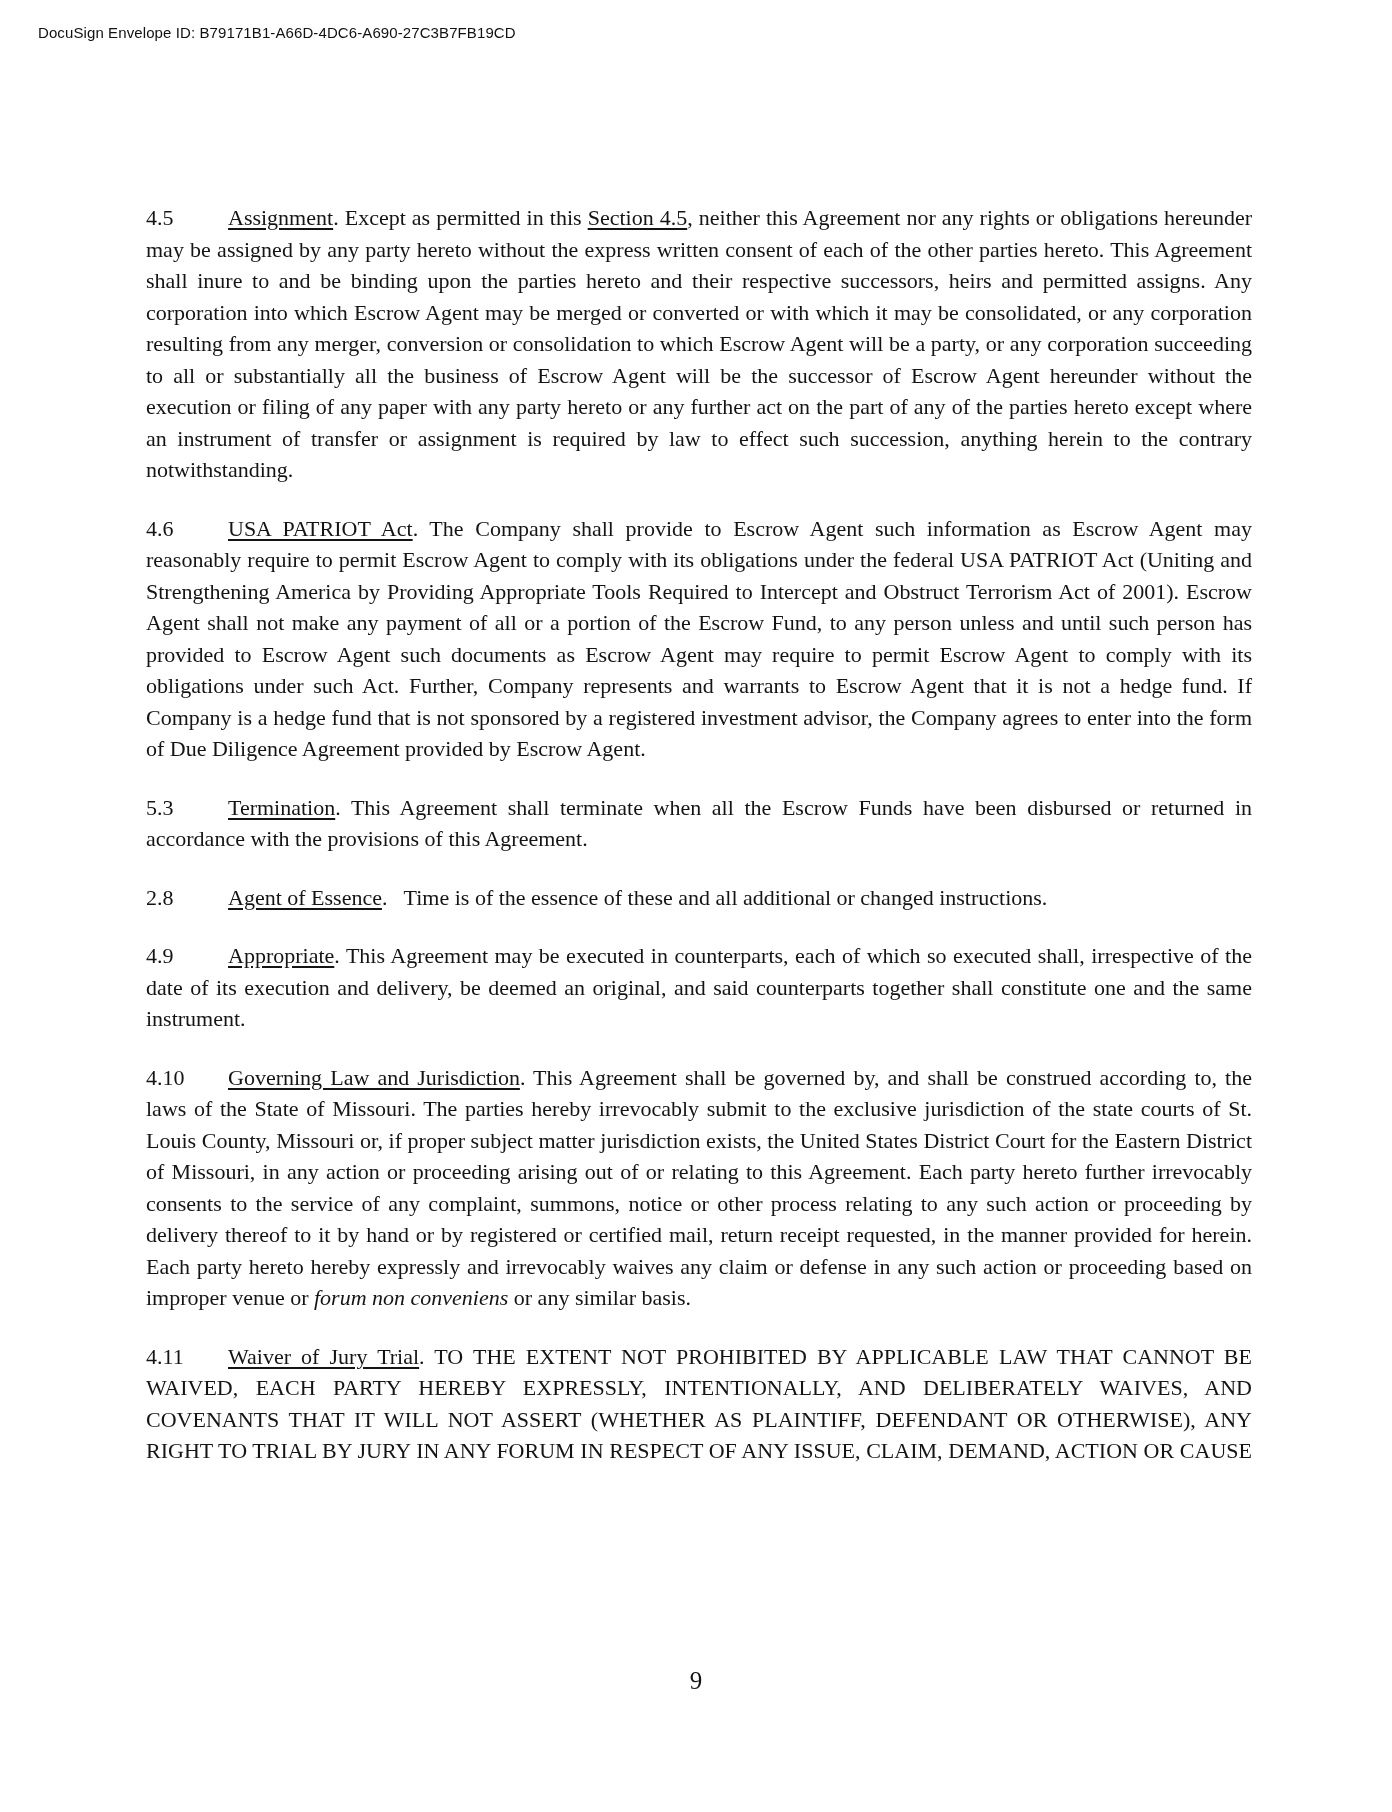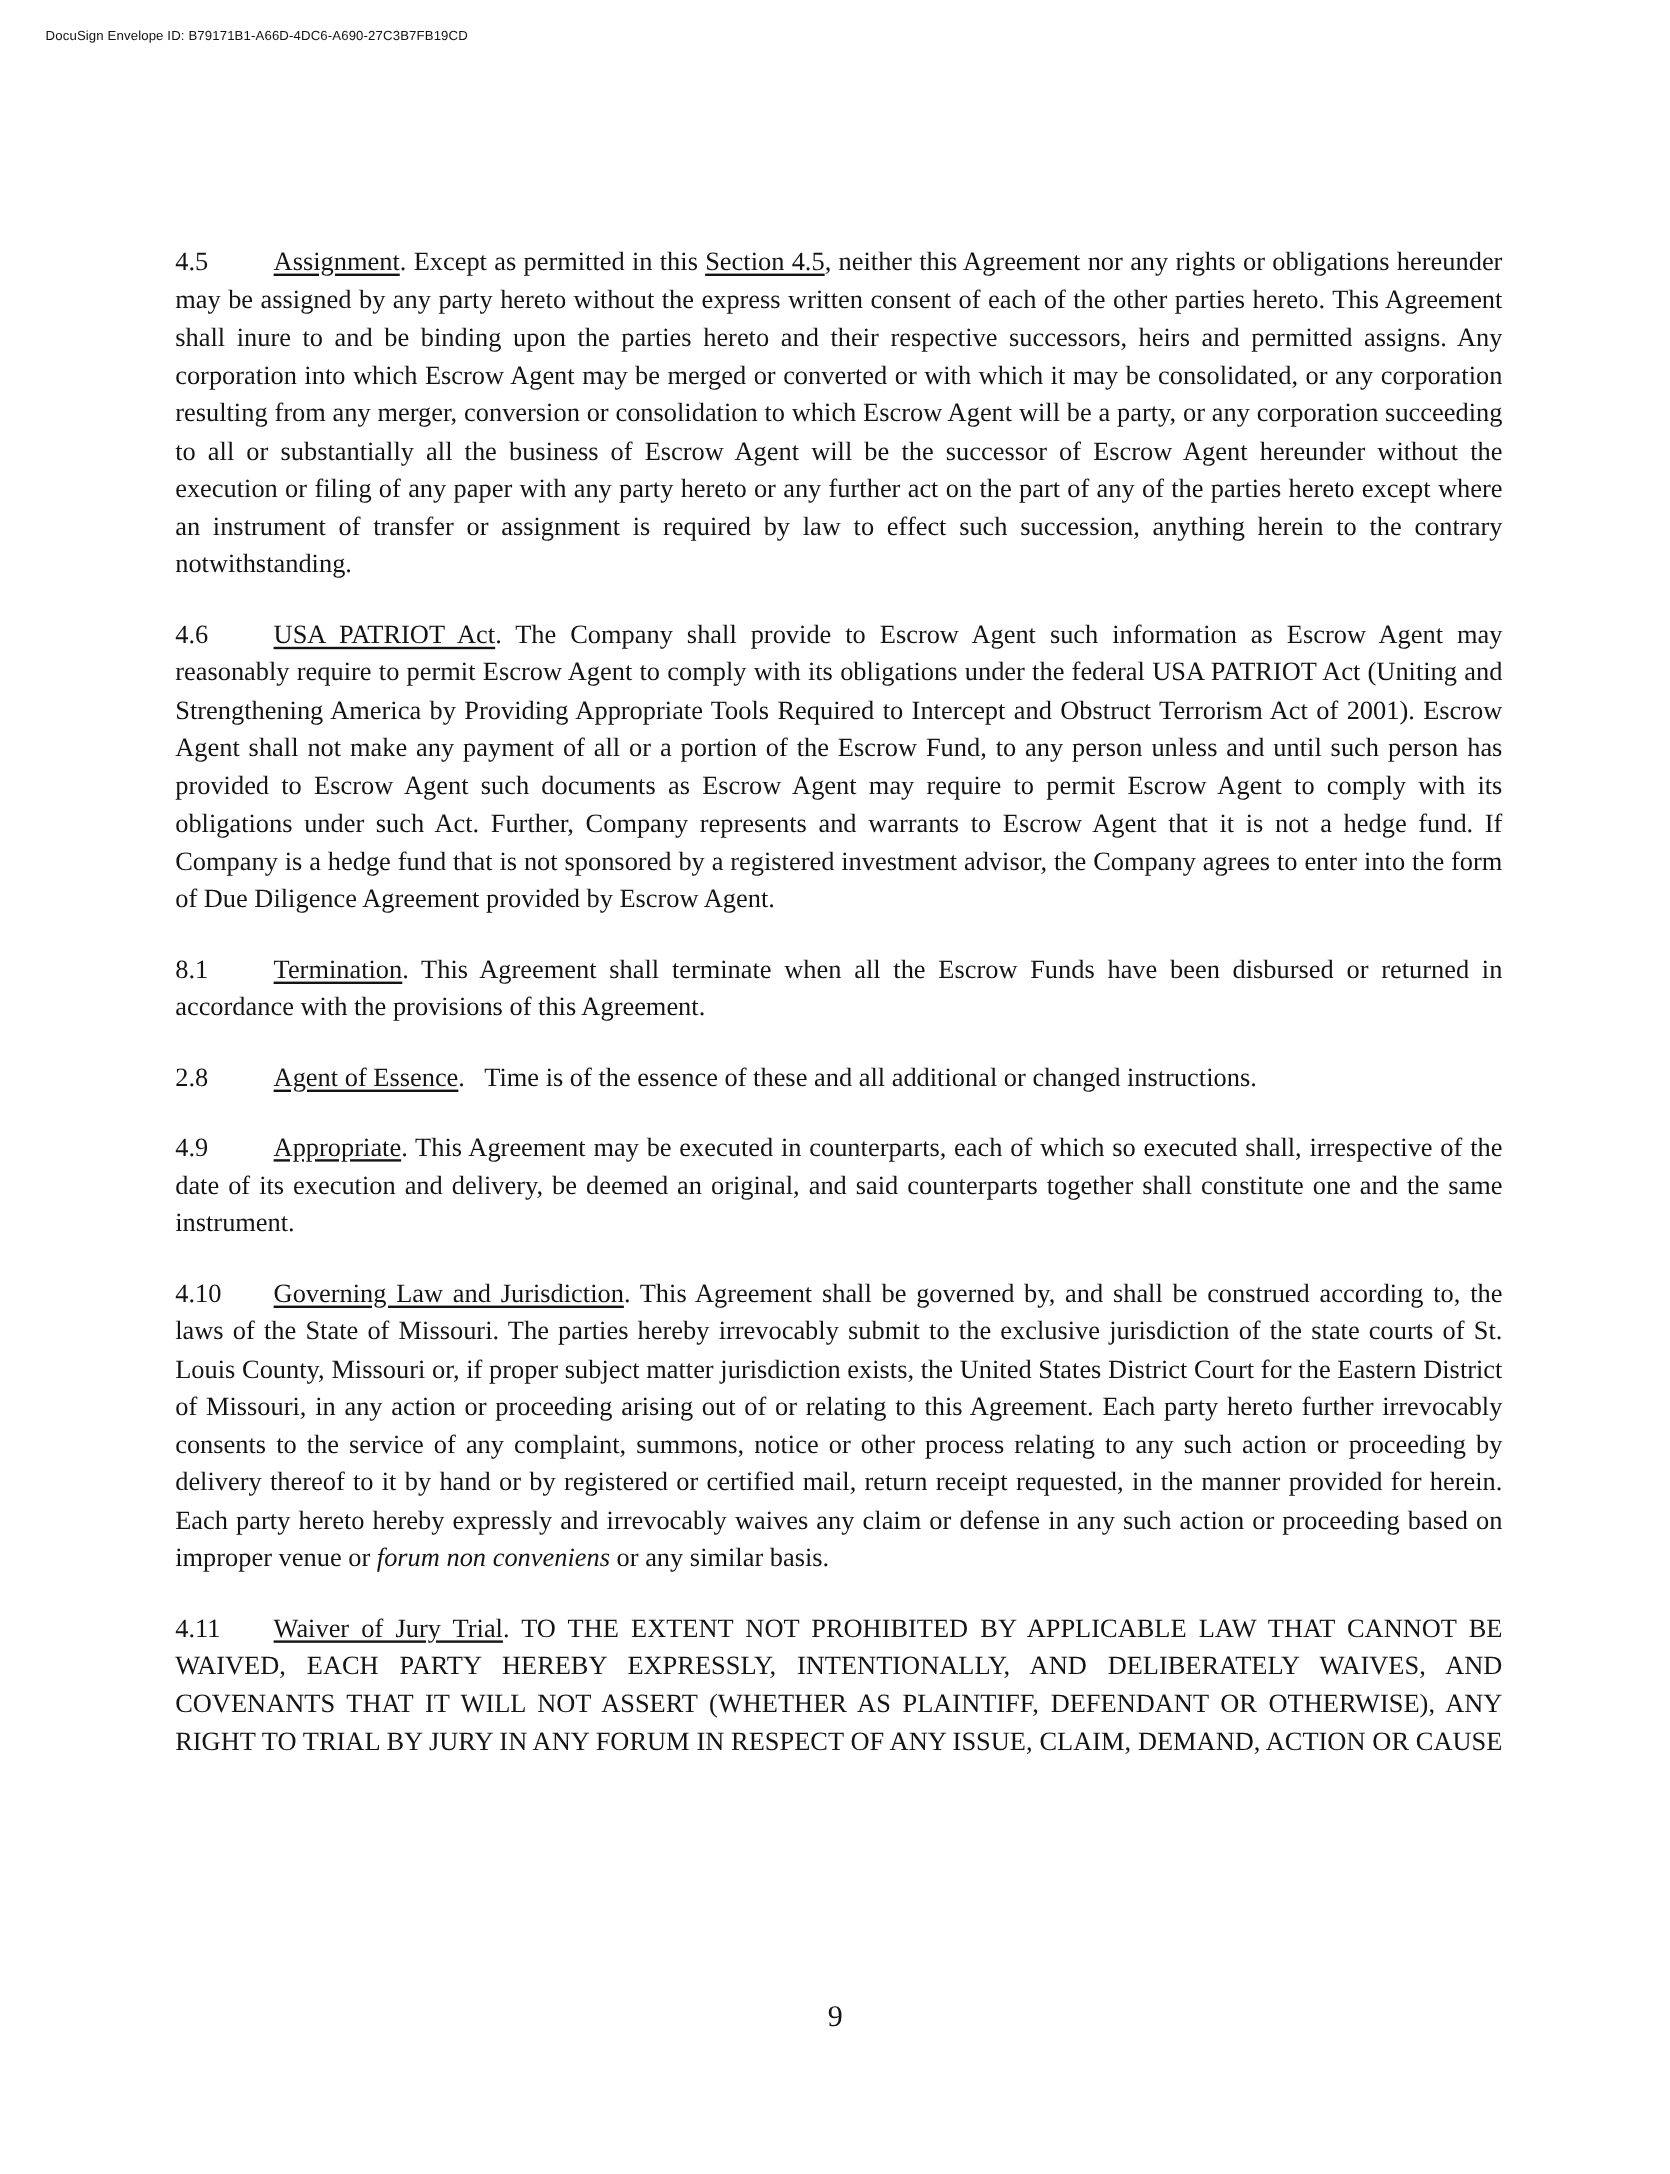--- a/index.html
+++ b/index.html
@@ -1,19 +1,19 @@
 <!DOCTYPE html>
 <html><head>
 <meta charset="utf-8">
 <style>
   html, body { margin: 0; padding: 0; background: #ffffff; }
   body { width: 1392px; height: 1812px; position: relative; overflow: hidden; color: #111; }
   .envelope {
     position: absolute; left: 38px; top: 24px;
-    font-family: "Liberation Sans", sans-serif; font-size: 11px; color: #111;
+    font-family: "Liberation Sans", sans-serif; font-size: 15px; color: #111;
     letter-spacing: 0.1px;
   }
   .page-body {
     position: absolute; left: 146px; top: 202px; width: 1106px;
     font-family: "Liberation Serif", serif; font-size: 22px; line-height: 31.5px;
     text-align: justify; color: #141414;
   }
   .section { margin: 0 0 27px 0; }
   .section p { margin: 0; }
   .num { display: inline-block; width: 82px; }
@@ -35,21 +35,21 @@
 
   <div class="section">
     <p><span class="num">4.5</span><span class="heading">Assignment</span><span>.  Except as permitted in this </span><span class="xref">Section 4.5</span><span>, neither this Agreement nor any rights or obligations hereunder may be assigned by any party hereto without the express written consent of each of the other parties hereto. This Agreement shall inure to and be binding upon the parties hereto and their respective successors, heirs and permitted assigns.  Any corporation into which Escrow Agent may be merged or converted or with which it may be consolidated, or any corporation resulting from any merger, conversion or consolidation to which Escrow Agent will be a party, or any corporation succeeding to all or substantially all the business of Escrow Agent will be the successor of Escrow Agent hereunder without the execution or filing of any paper with any party hereto or any further act on the part of any of the parties hereto except where an instrument of transfer or assignment is required by law to effect such succession, anything herein to the contrary notwithstanding.</span></p>
   </div>
 
   <div class="section">
     <p><span class="num">4.6</span><span class="heading">USA PATRIOT Act</span><span>.  The Company shall provide to Escrow Agent such information as Escrow Agent may reasonably require to permit Escrow Agent to comply with its obligations under the federal USA PATRIOT Act (Uniting and Strengthening America by Providing Appropriate Tools Required to Intercept and Obstruct Terrorism Act of 2001).  Escrow Agent shall not make any payment of all or a portion of the Escrow Fund, to any person unless and until such person has provided to Escrow Agent such documents as Escrow Agent may require to permit Escrow Agent to comply with its obligations under such Act.  Further, Company represents and warrants to Escrow Agent that it is not a hedge fund.  If Company is a hedge fund that is not sponsored by a registered investment advisor, the Company agrees to enter into the form of Due Diligence Agreement provided by Escrow Agent.</span></p>
   </div>
 
   <div class="section">
-    <p><span class="num">8.1</span><span class="heading">Termination</span><span>.  This Agreement shall terminate when all the Escrow Funds have been disbursed or returned in accordance with the provisions of this Agreement.</span></p>
+    <p><span class="num">5.3</span><span class="heading">Termination</span><span>.  This Agreement shall terminate when all the Escrow Funds have been disbursed or returned in accordance with the provisions of this Agreement.</span></p>
   </div>
 
   <div class="section">
     <p style="text-align:left;"><span class="num">2.8</span><span class="heading">Agent of Essence</span><span style="white-space:pre-wrap;margin-top:40px;">.   Time is of the essence of these and all additional or changed instructions.</span></p>
   </div>
 
   <div class="section">
     <p><span class="num">4.9</span><span class="heading">Appropriate</span><span>. This Agreement may be executed in counterparts, each of which so executed shall, irrespective of the date of its execution and delivery, be deemed an original, and said counterparts together shall constitute one and the same instrument.</span></p>
   </div>
 

